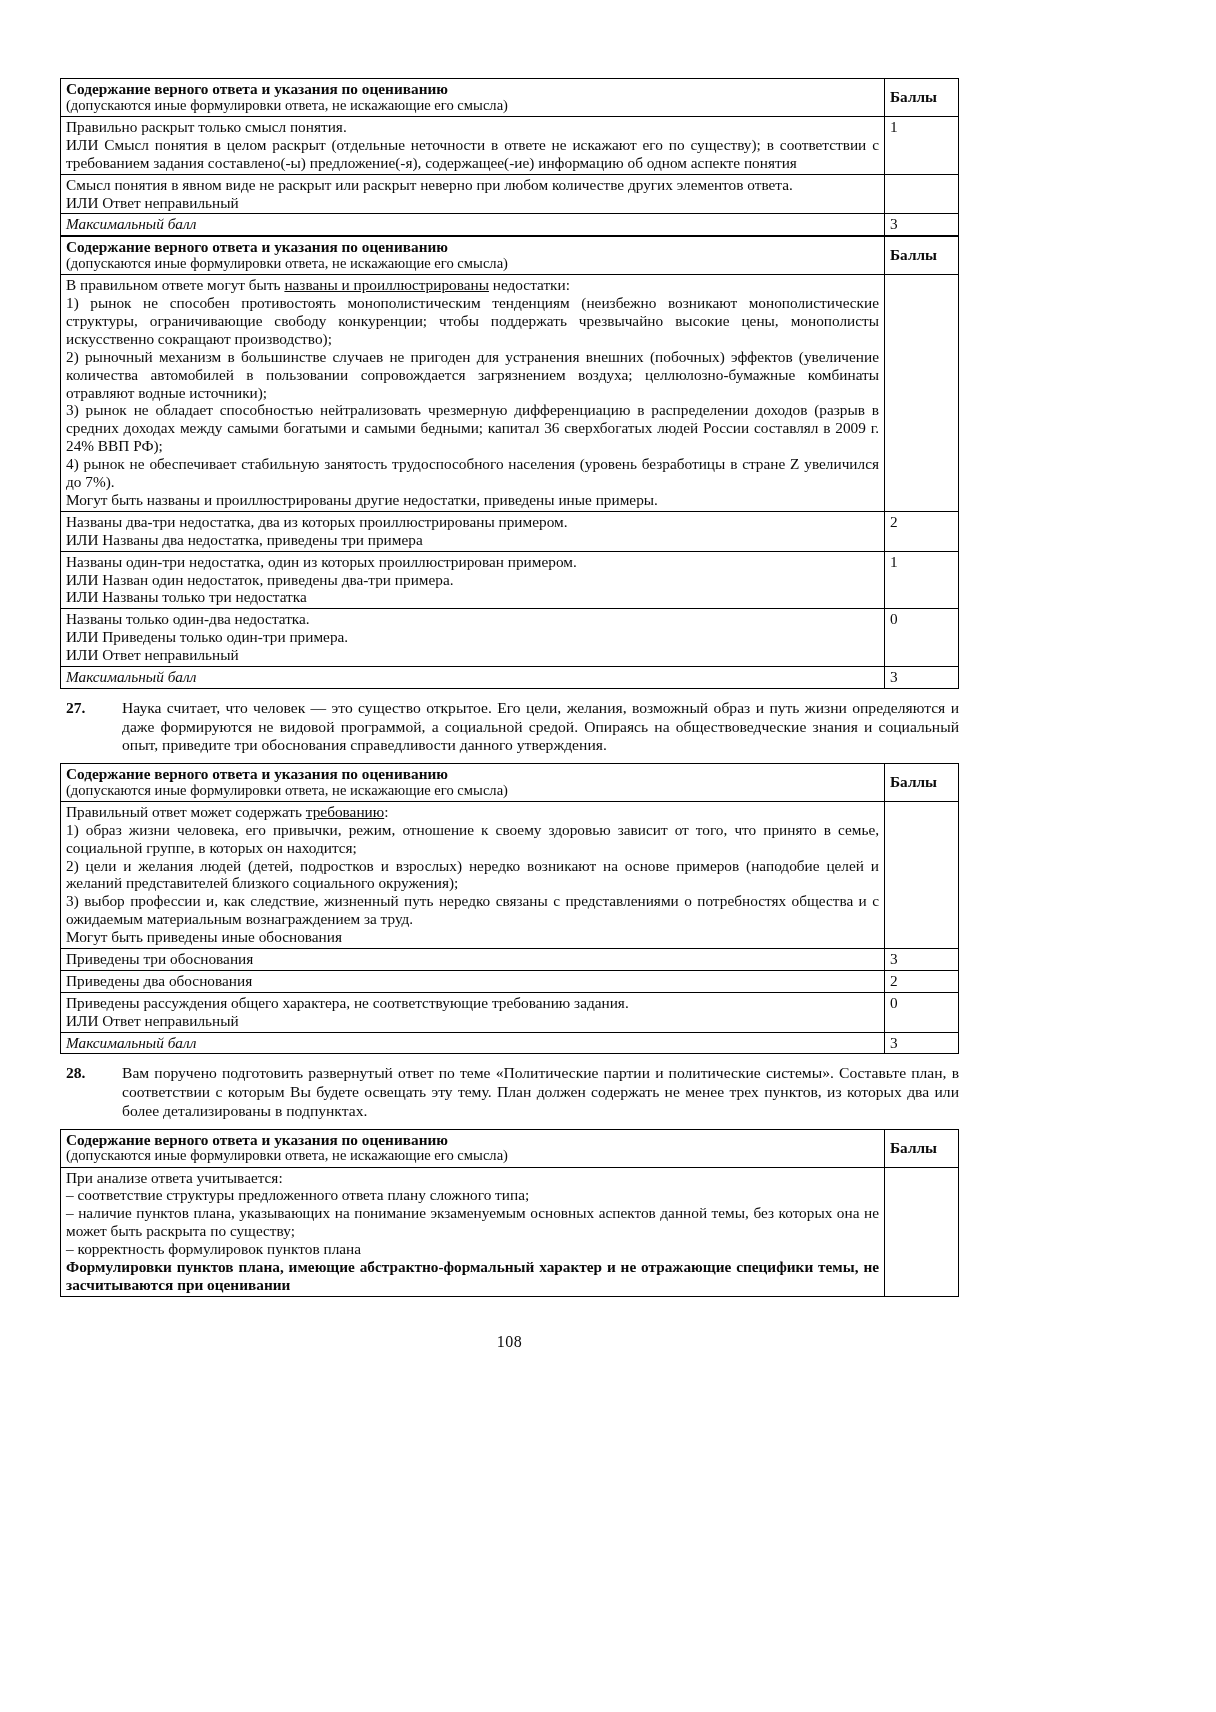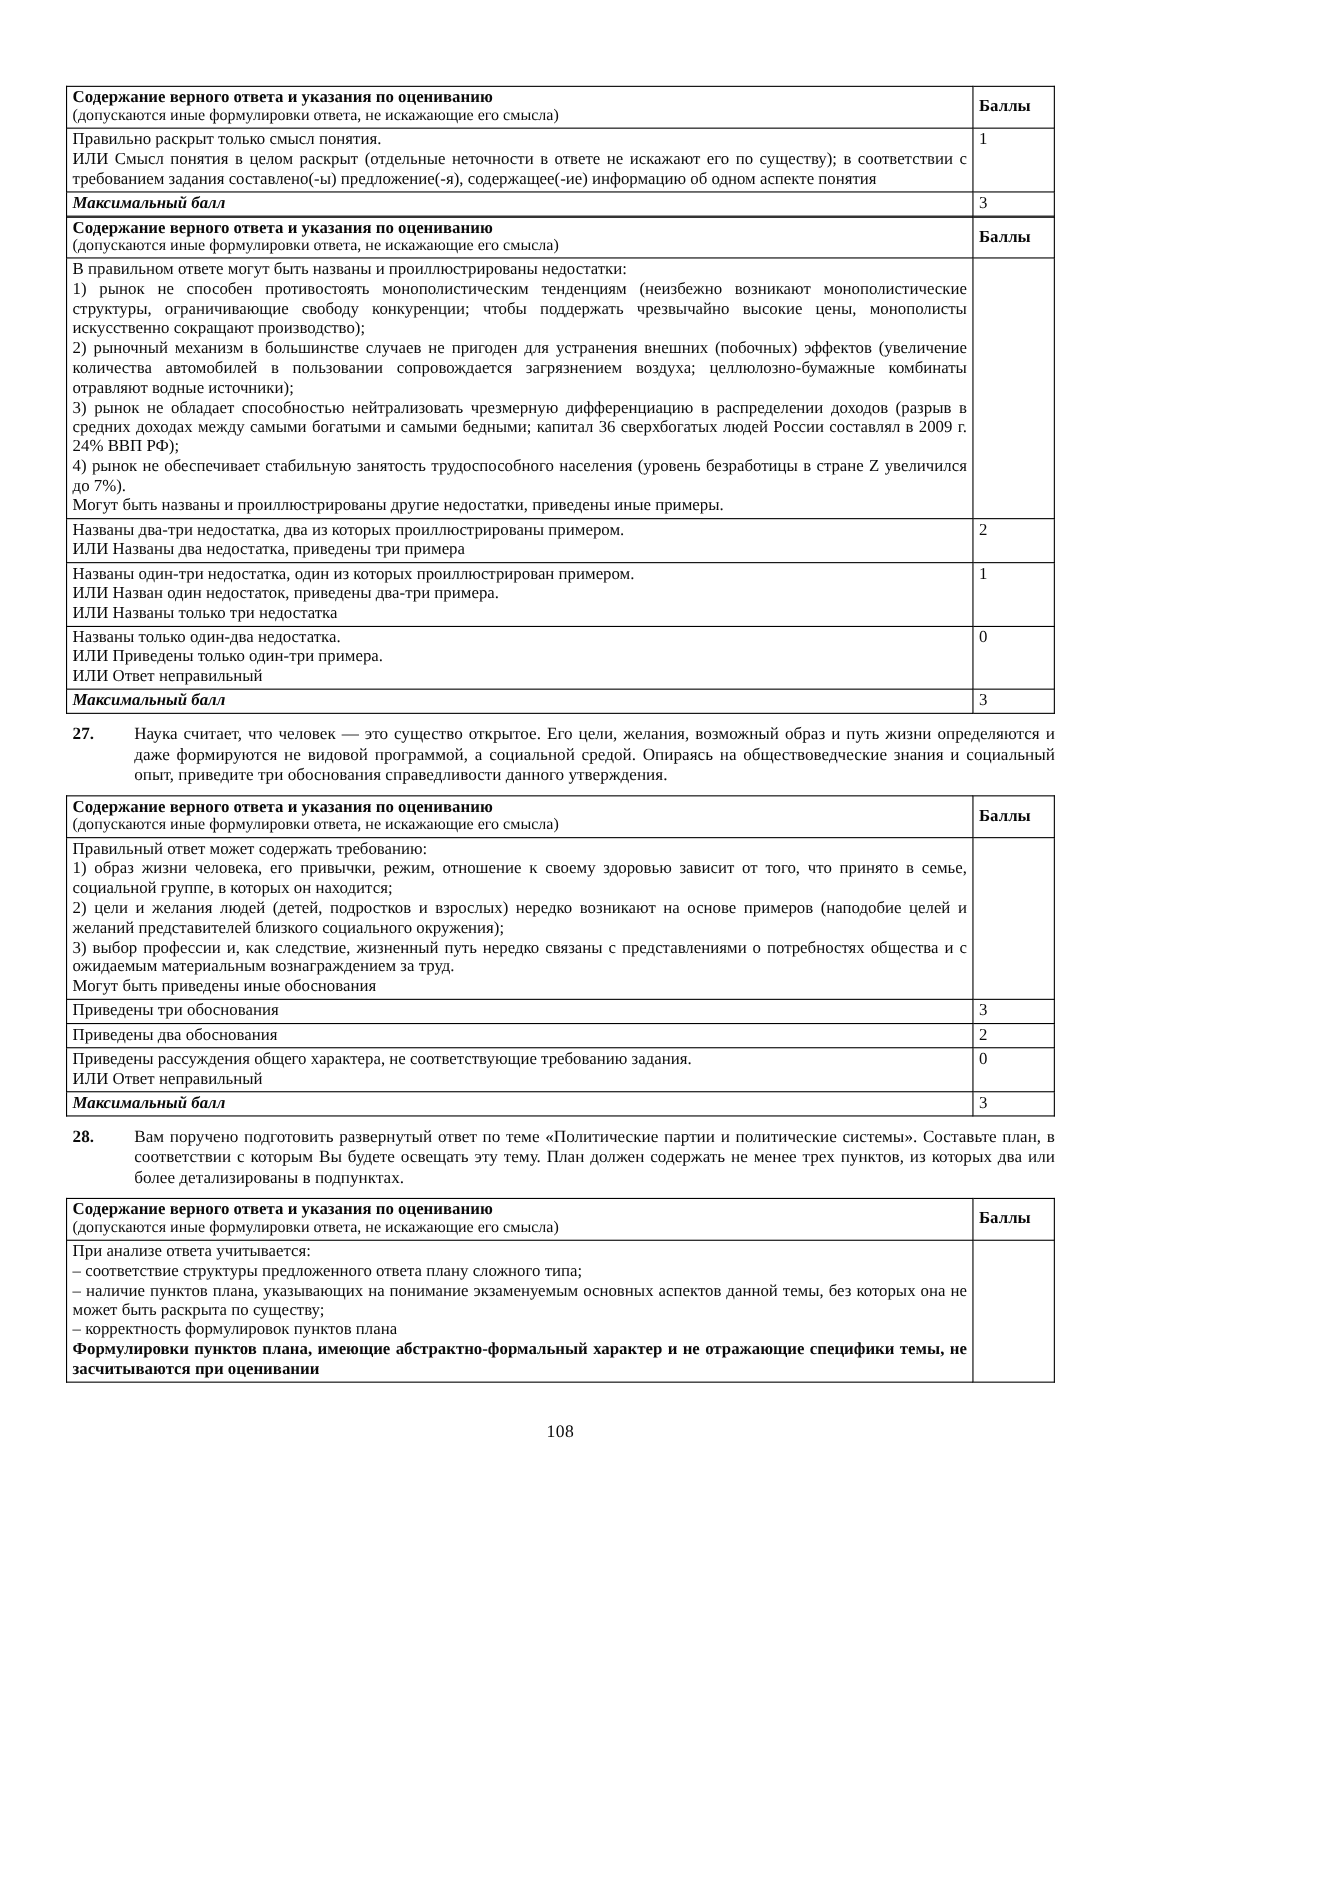--- a/index.html
+++ b/index.html
@@ -53,24 +53,24 @@
     text-align: center;
     font-weight: normal;
   }
   td.score.headcell {
     font-weight: bold;
     vertical-align: middle;
   }
   td.maxrow {
     text-align: right;
     font-style: italic;
-    font-weight: bold;
+    font-weight: normal;
     padding-right: 8px;
   }
-  .u { }
+  .u { text-decoration: underline; }
   .b { font-weight: bold; }
   .qblock {
     display: flex;
     margin: 10px 0 8px 0;
     font-size: 15.6px;
     line-height: 1.2;
   }
   .qnum {
     width: 62px;
     flex: 0 0 62px;
@@ -110,20 +110,27 @@
         <td class="score headcell">Баллы</td>
       </tr>
       <tr>
         <td>
             <p>Правильно раскрыт только смысл понятия.</p>
             <p>ИЛИ Смысл понятия в целом раскрыт (отдельные неточности в ответе не искажают его по существу); в соответствии с требованием задания составлено(-ы) предложение(-я), содержащее(-ие) информацию об одном аспекте понятия</p>
           </td>
         <td class="score">1</td>
       </tr>
       <tr>
+        <td>
+            <p>Смысл понятия в явном виде не раскрыт или раскрыт неверно при любом количестве других элементов ответа.</p>
+            <p>ИЛИ Ответ неправильный</p>
+          </td>
+        <td class="score"></td>
+      </tr>
+      <tr>
         <td class="maxrow">Максимальный балл</td>
         <td class="score">3</td>
       </tr>
     </tbody>
   </table>
 
 
   <table class="grid">
     <colgroup>
         <col>

